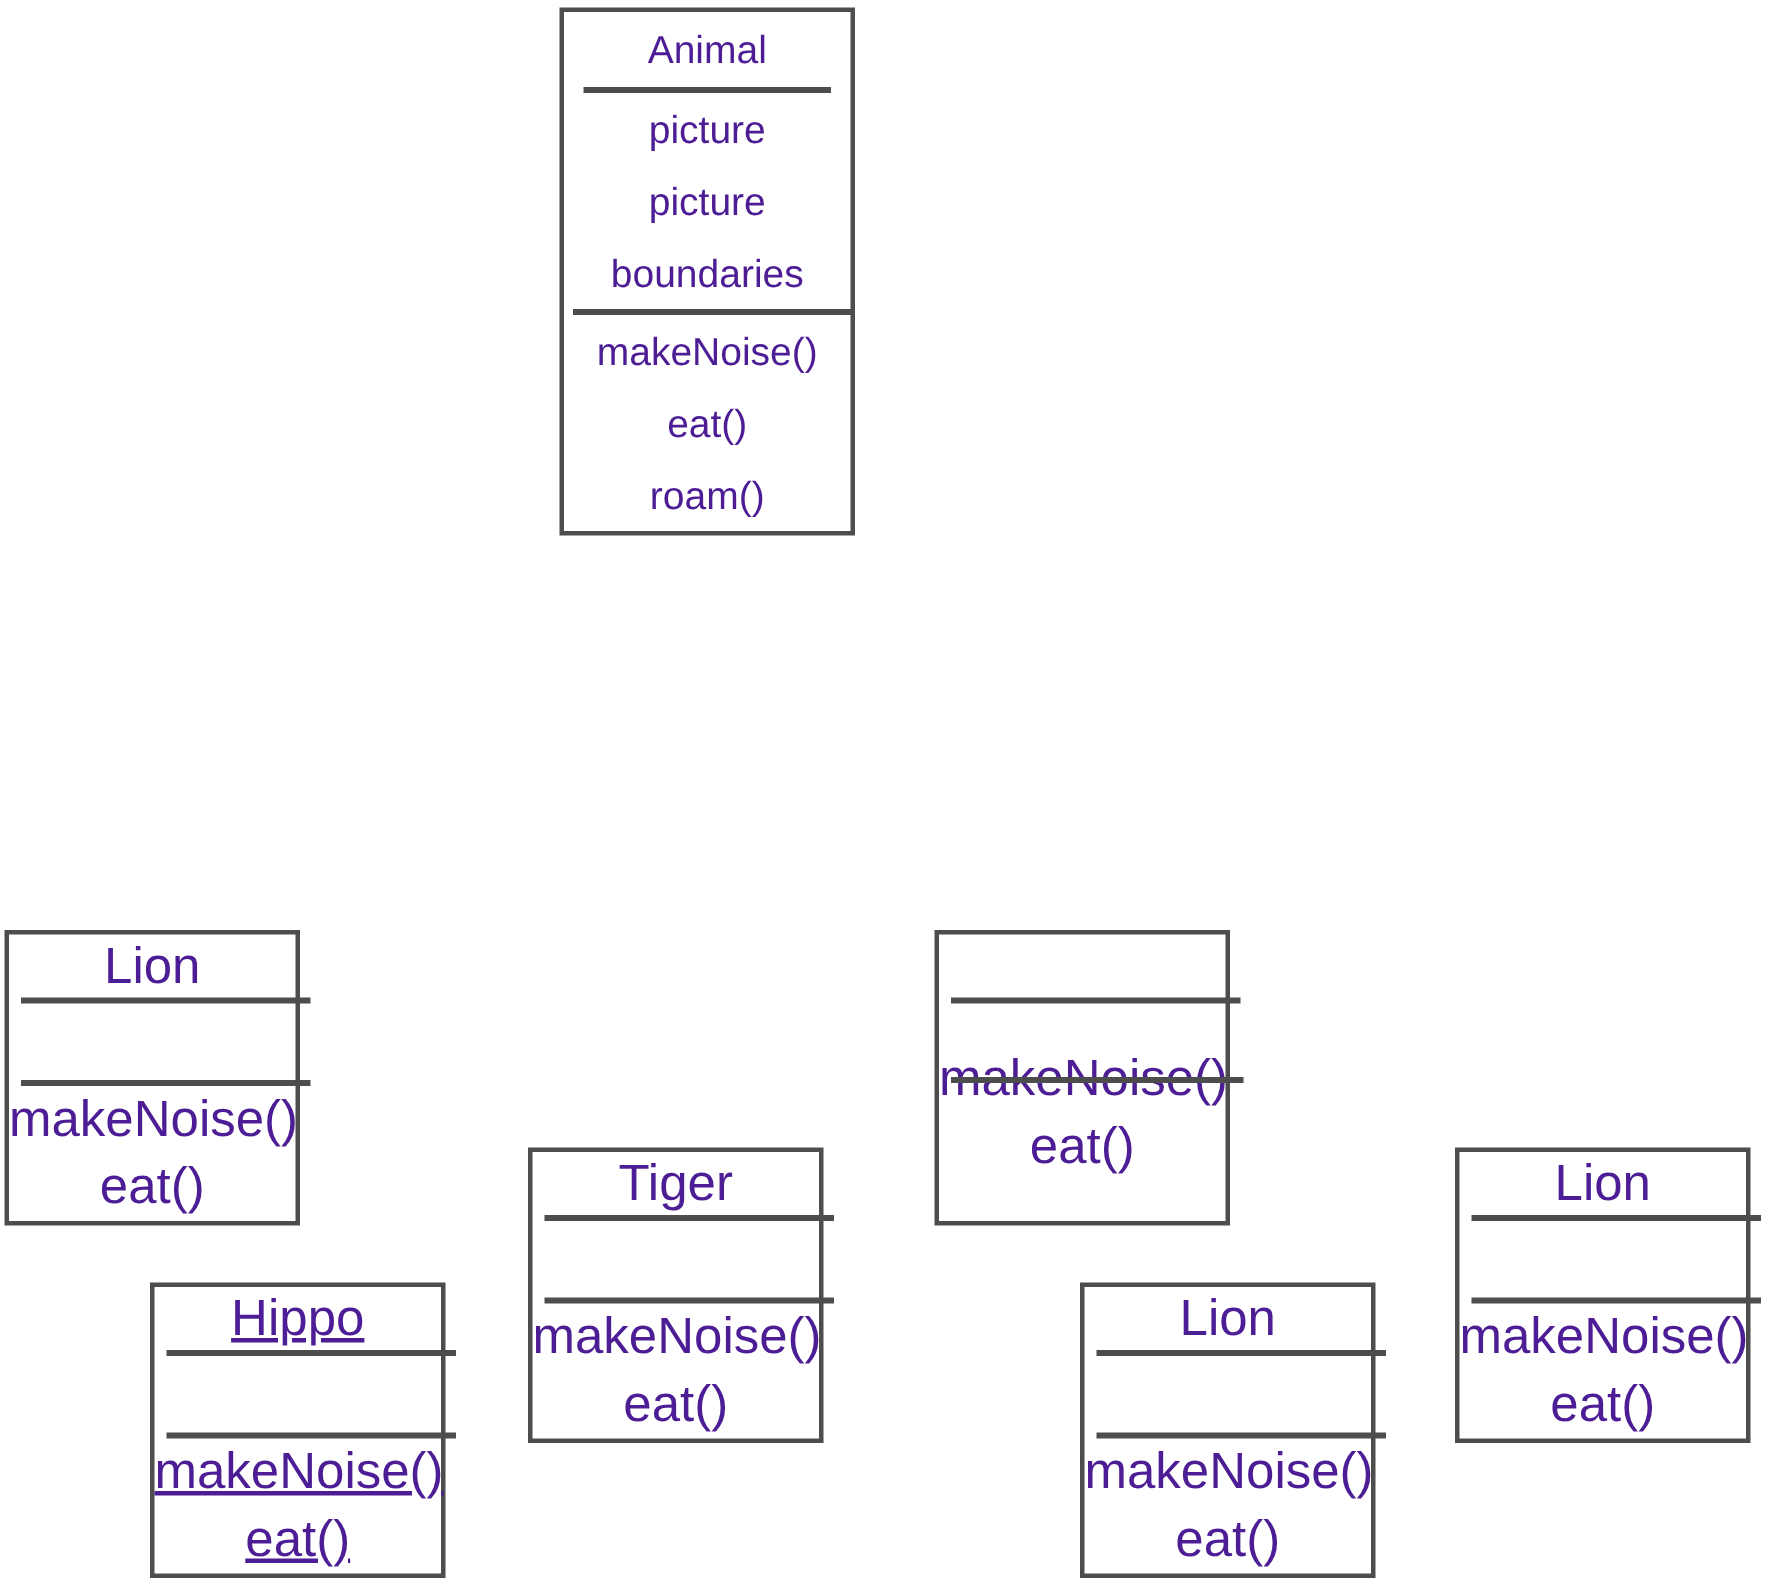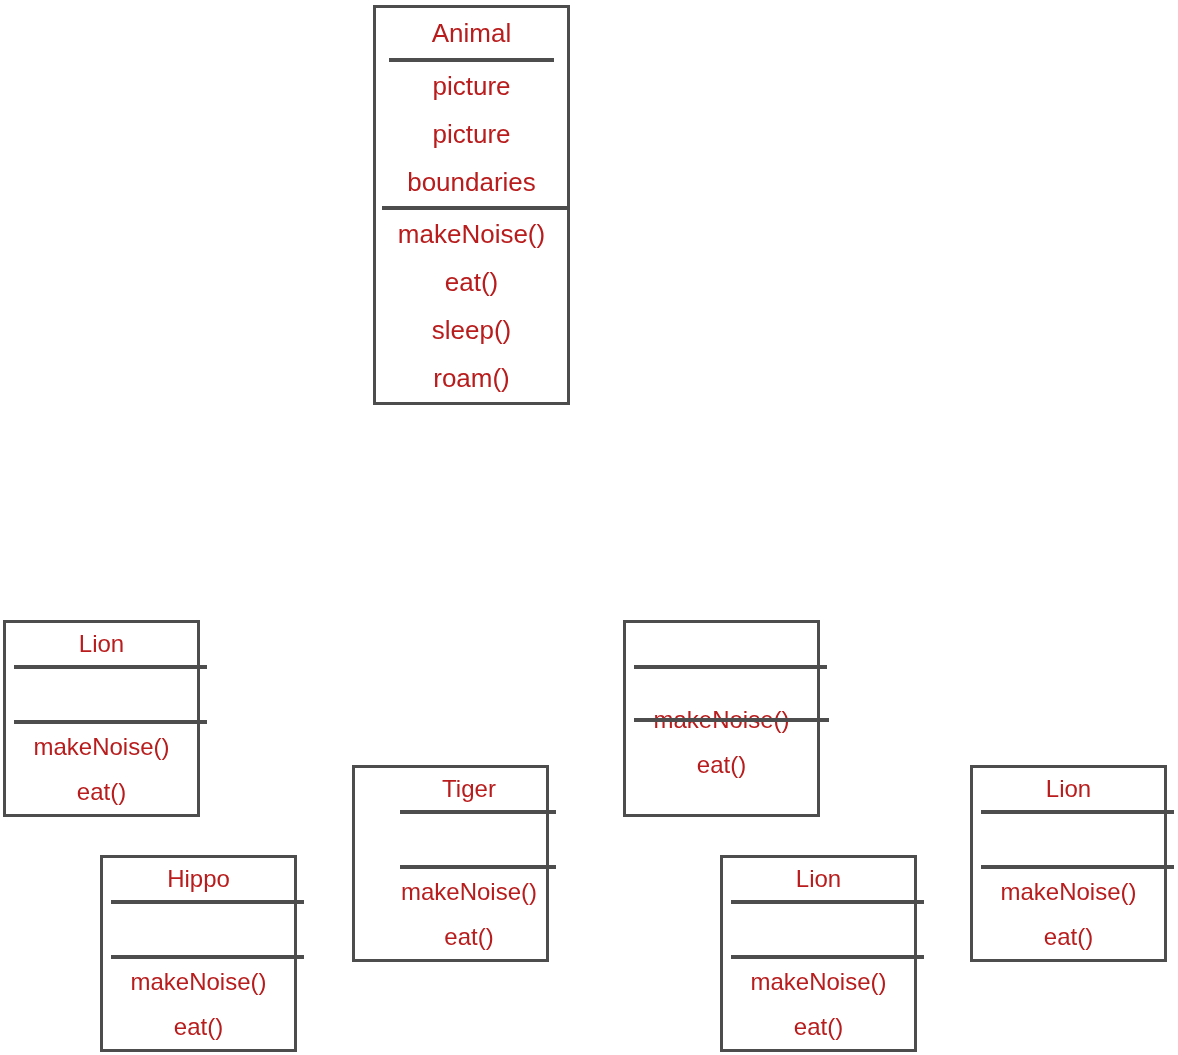--- a/index.html
+++ b/index.html
@@ -12,25 +12,25 @@
     height: 1055px;
     background: #ffffff;
     overflow: hidden;
   }
 
   .uml-box {
     position: absolute;
     width: 197px;
     background: #ffffff;
     border: 3px solid #4d4d4d;
-    color: #b91c1c;
+    color: #4c1d95;
   }
 
   .big  { font-size: 26px; }
-  .small{ font-size: 24px; }
+  .small{ font-size: 34px; }
 
   .row { text-align: center; white-space: nowrap; overflow: visible; }
   .h50 { height: 50px; line-height: 50px; }
   .h48 { height: 48px; line-height: 48px; }
   .h42 { height: 42px; line-height: 42px; }
   .h45 { height: 45px; line-height: 45px; }
   .sp51 { height: 51px; }   
   .sp28 { height: 28px; }   
 
   .divider { height: 4px; background: #4d4d4d; }
@@ -59,43 +59,42 @@
 
   <div class="uml-box big" style="left:373px; top:5px;">
     <div class="row h50">Animal</div>
     <div class="divider d-title-animal"></div>
     <div class="row h48">picture</div>
     <div class="row h48">picture</div>
     <div class="row h48">boundaries</div>
     <div class="divider d-sec-animal"></div>
     <div class="row h48">makeNoise()</div>
     <div class="row h48">eat()</div>
-    <div class="row h48">sleep()</div>
     <div class="row h48">roam()</div>
   </div>
 
   <div class="uml-box small" style="left:3px; top:620px;">
     <div class="row h42">Lion</div>
     <div class="divider d-small"></div>
     <div class="sp51"></div>
     <div class="divider d-small"></div>
     <div class="row h45">makeNoise()</div>
     <div class="row h45">eat()</div>
   </div>
 
-  <div class="uml-box small" style="left:100px; top:855px;">
+  <div class="uml-box small" style="left:100px; top:855px;text-decoration:underline;">
     <div class="row h42">Hippo</div>
     <div class="divider d-small"></div>
     <div class="sp51"></div>
     <div class="divider d-small"></div>
     <div class="row h45">makeNoise()</div>
     <div class="row h45">eat()</div>
   </div>
 
-  <div class="uml-box small" style="left:352px; top:765px;padding-left:37px;">
+  <div class="uml-box small" style="left:352px; top:765px;">
     <div class="row h42">Tiger</div>
     <div class="divider d-small"></div>
     <div class="sp51"></div>
     <div class="divider d-small"></div>
     <div class="row h45">makeNoise()</div>
     <div class="row h45">eat()</div>
   </div>
 
   <div class="uml-box small" style="left:623px; top:620px; height:197px;">
     <div class="row h42"></div>

